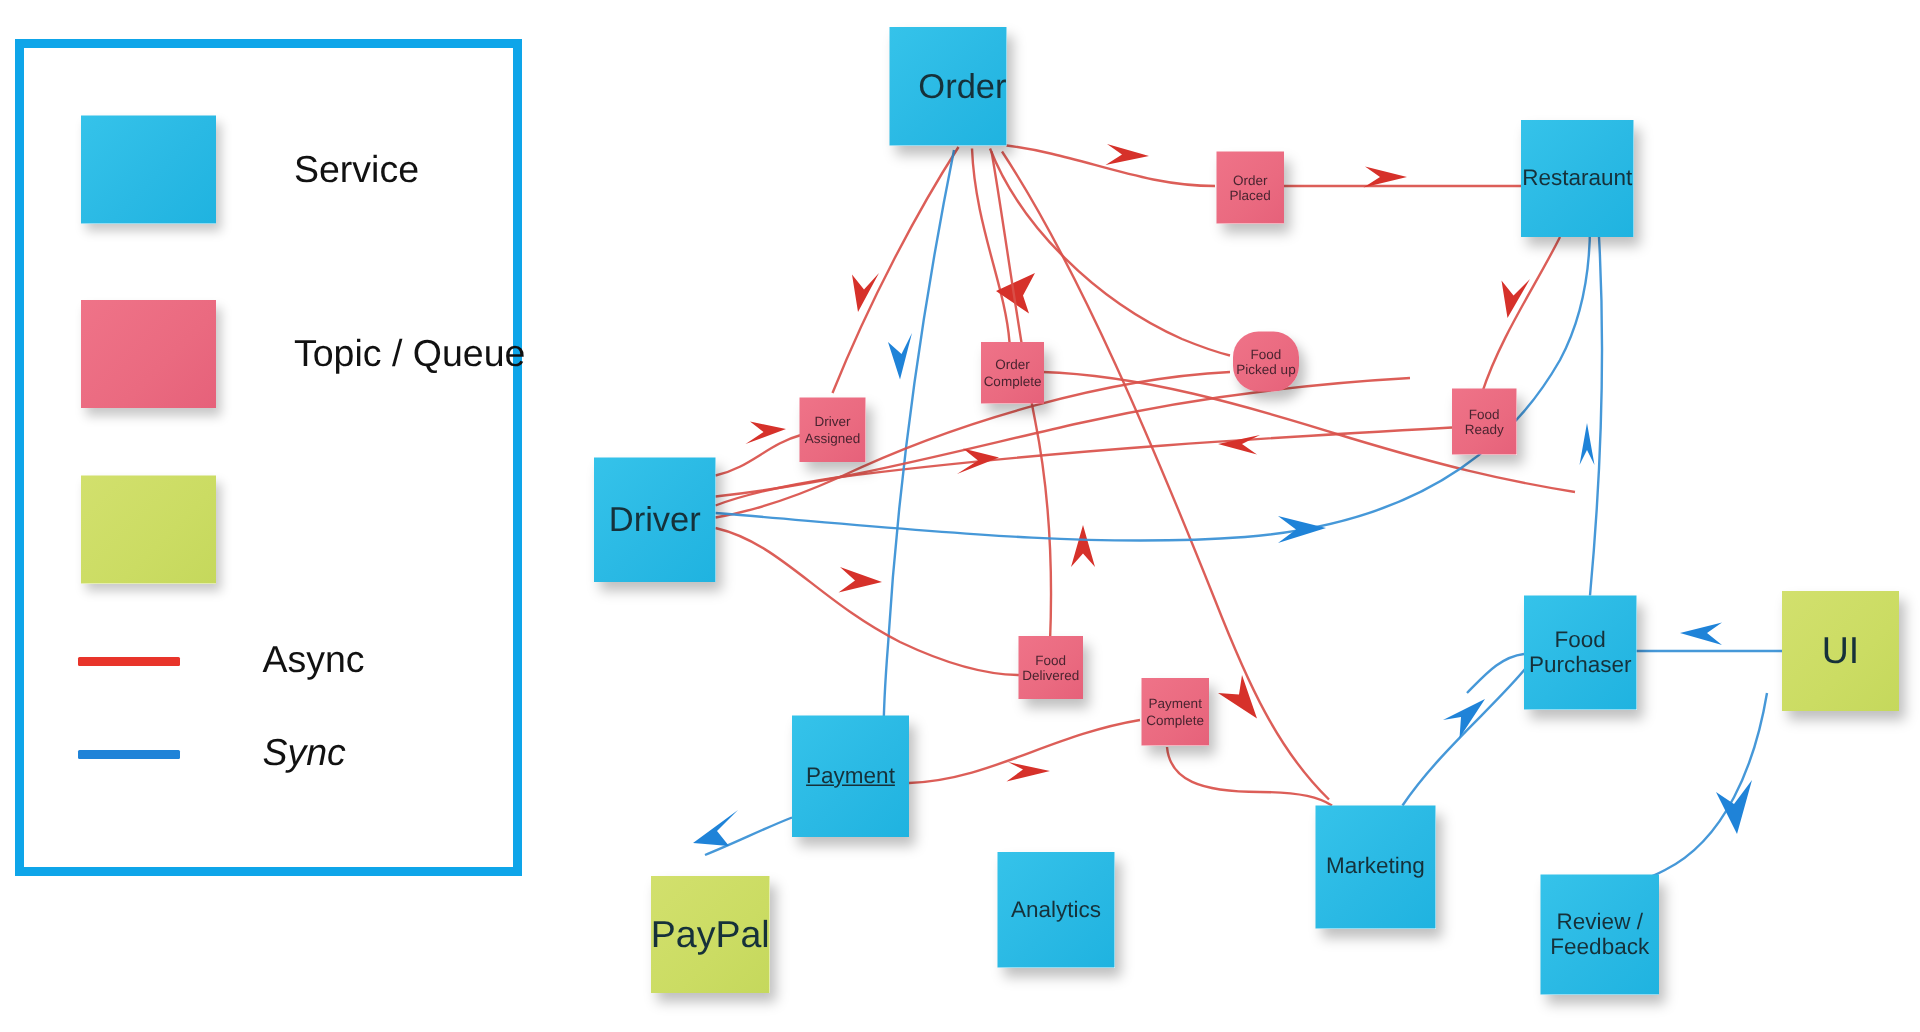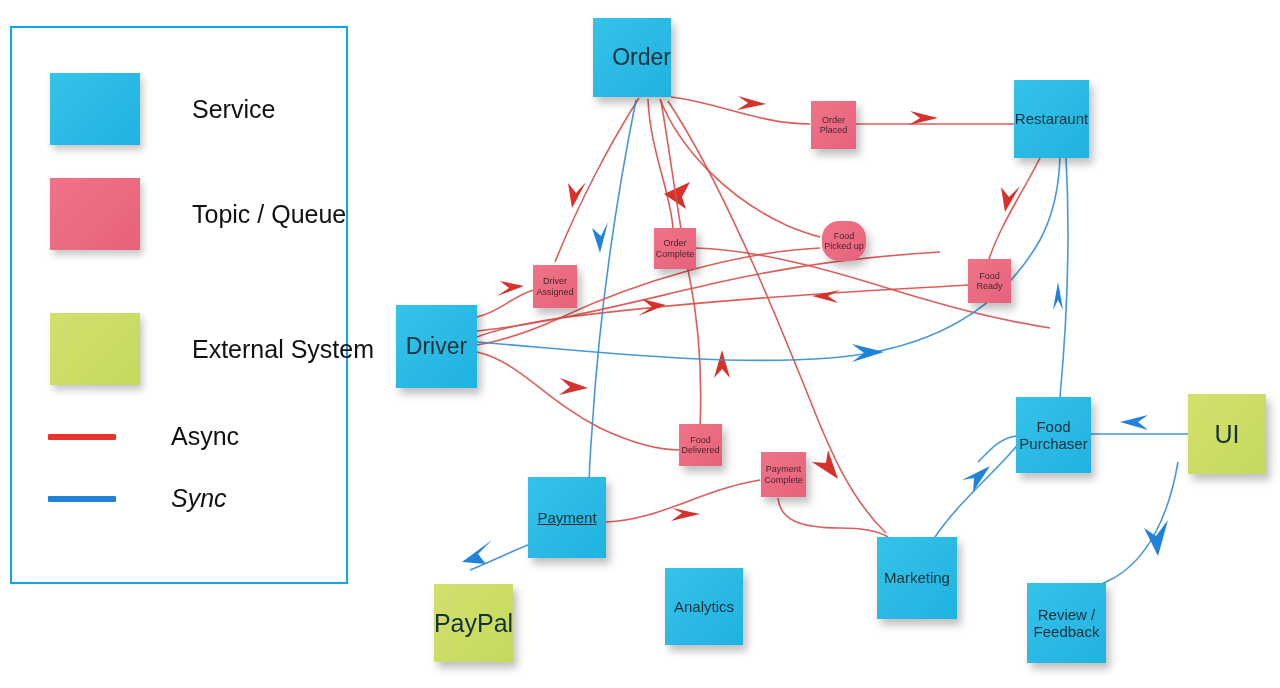--- a/index.html
+++ b/index.html
@@ -21,21 +21,21 @@
     background: #ffffff;
   }
 
   
   .legend-box {
     position: absolute;
     left: 10px;
     top: 26px;
     width: 338px;
     height: 558px;
-    border: 2px solid #0ea5e9;
+    border: 6px solid #0ea5e9;
     background: #ffffff;
     box-sizing: border-box;
   }
   .legend-row {
     position: absolute;
     display: flex;
     align-items: center;
   }
   .legend-swatch {
     width: 90px;
@@ -113,28 +113,27 @@
 
 <div id="canvas">
 
   <div class="legend-box">
 
     <div class="legend-row" style="left:38px; top:45px;">
       <div class="legend-swatch" style="background:linear-gradient(135deg,#35c3ea 0%,#2ab9e4 55%,#1fb3e0 100%);"></div>
       <div class="legend-label" style="margin-left:52px;">Service</div>
     </div>
 
-    <div class="legend-row" style="left:38px; top:150px;">
+    <div class="legend-row" style="left:38px; top:168px;">
       <div class="legend-swatch" style="background:linear-gradient(135deg,#ef7388 0%,#ea6a80 60%,#e6617a 100%);"></div>
       <div class="legend-label" style="margin-left:52px;">Topic / Queue</div>
     </div>
 
     <div class="legend-row" style="left:38px; top:285px;">
       <div class="legend-swatch" style="background:linear-gradient(135deg,#d2e06d 0%,#cbdc63 60%,#c5d85c 100%);"></div>
-      <div class="legend-label" style="margin-left:52px;">External System</div>
     </div>
 
     <div class="legend-row" style="left:36px; top:394px;">
       <div class="legend-line" style="background:#e8342a;"></div>
       <div class="legend-label" style="margin-left:55px;">Async</div>
     </div>
 
     <div class="legend-row" style="left:36px; top:456px;">
       <div class="legend-line" style="background:#1f83d8;"></div>
       <div class="legend-label" style="margin-left:55px;font-style:italic;">Sync</div>

